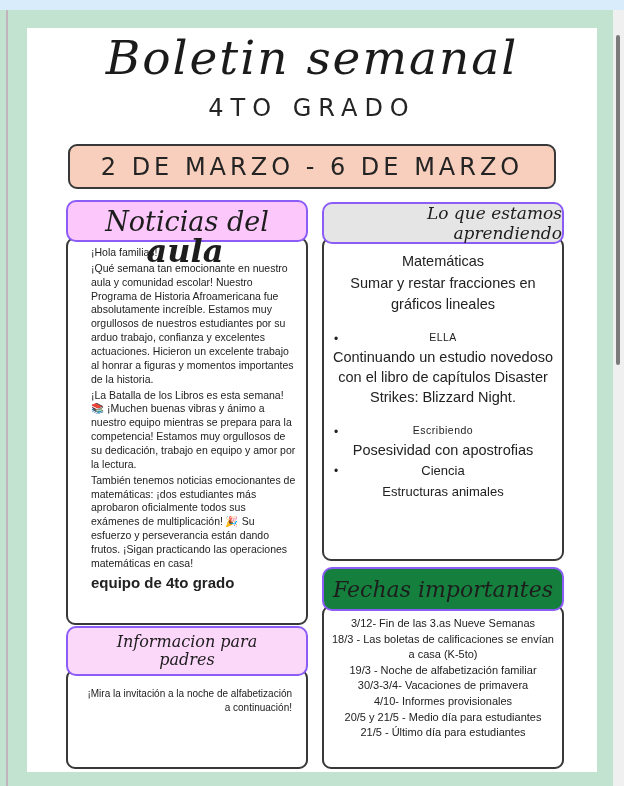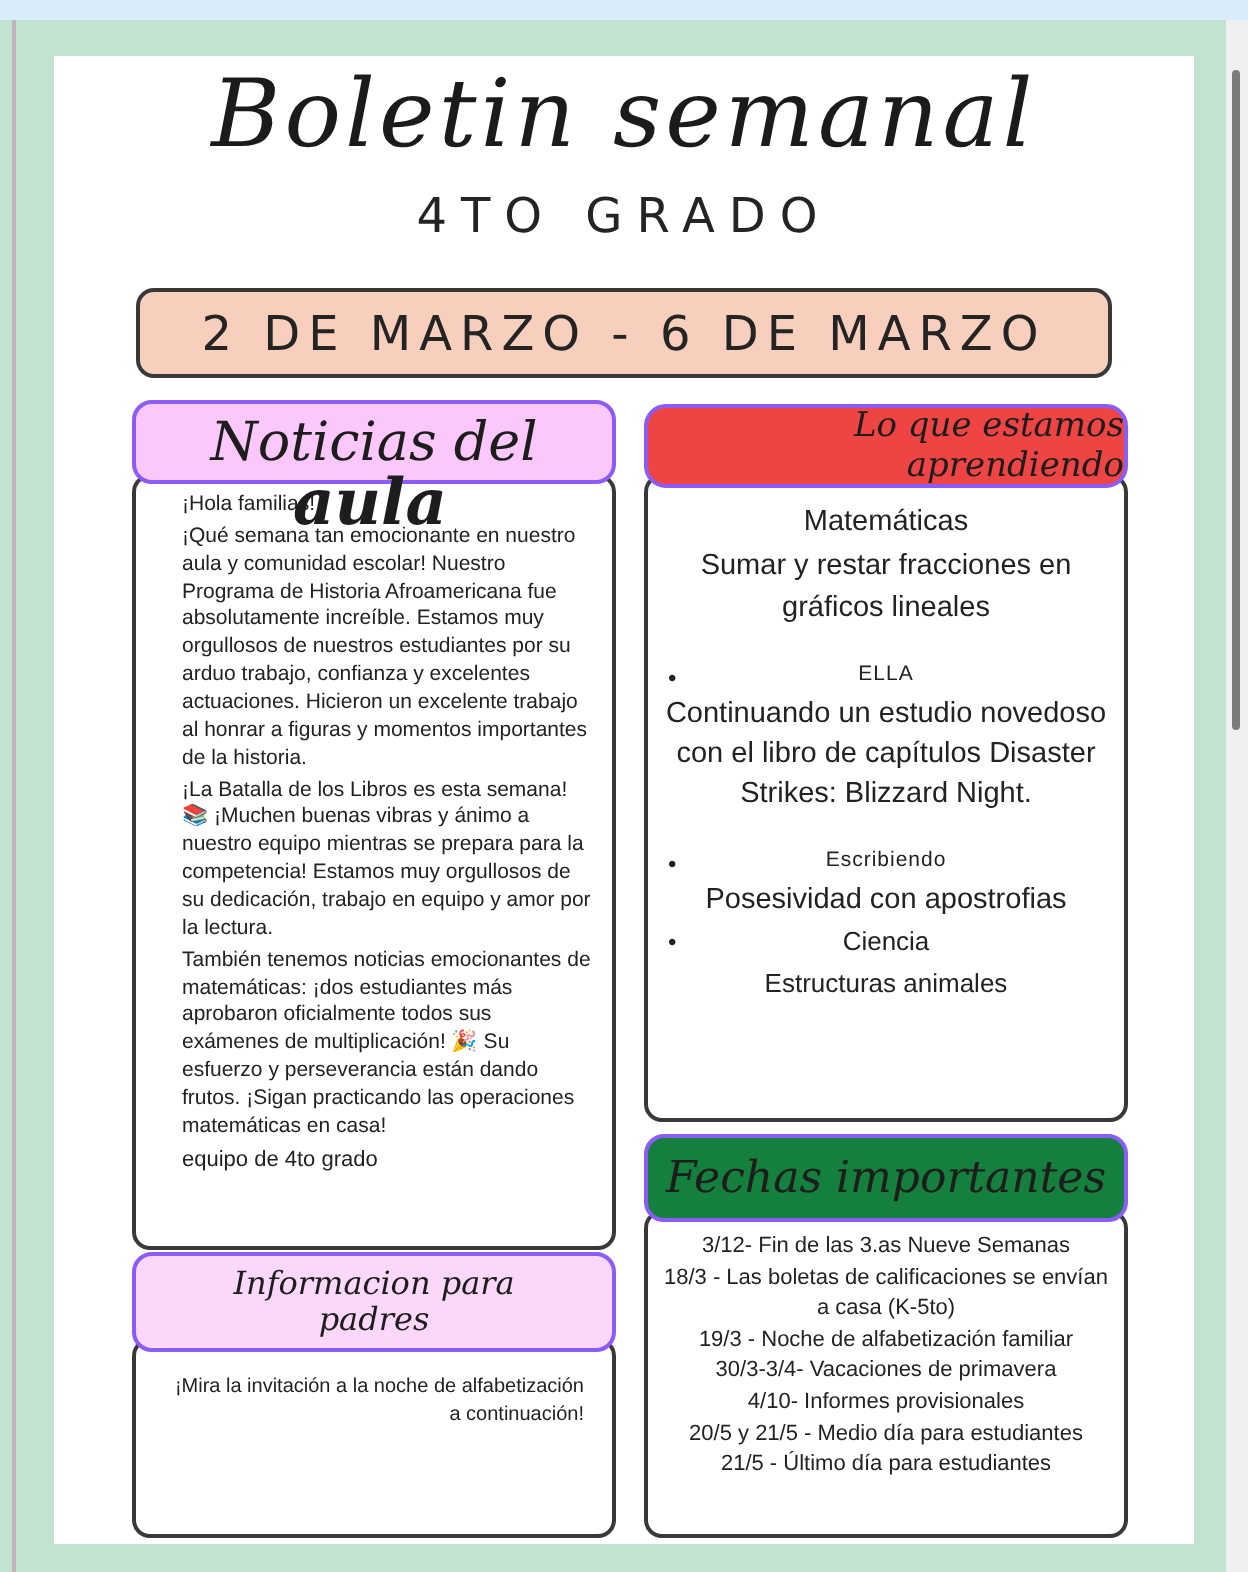--- a/index.html
+++ b/index.html
@@ -46,28 +46,28 @@
   
   .news-hdr{left:39px;top:172px;width:238px;height:38px;font-size:27px;}
   .news-aula{
     position:absolute;left:39px;top:204px;width:238px;text-align:center;z-index:4;
     font-size:32px;font-weight:bold;color:#1d1d1d;pointer-events:none;
   }
   .news-box{left:39px;top:209px;width:238px;height:384px;}
   .news-inner{padding:7px 9px 0 23px;text-align:left;font-size:10.5px;line-height:1.32;}
   .news-inner p{margin:0 0 2px 0;}
   .news-greeting{margin-bottom:1px;}
-  .news-signoff{margin-top:26px;font-size:11px;}
+  .news-signoff{margin-top:26px;font-size:15px;font-weight:bold;}
 
   .parents-hdr{left:39px;top:598px;width:238px;height:46px;background:#fbd7f9;font-size:16px;line-height:1.15;}
   .parents-box{left:39px;top:641px;width:238px;height:96px;}
   .parents-inner{padding:16px 14px 0 14px;text-align:right;font-size:10px;line-height:1.4;}
 
   
-  .learn-hdr{left:295px;top:174px;width:238px;height:38px;background:#ef4444;font-size:17px;border-radius:11px;}
+  .learn-hdr{left:295px;top:174px;width:238px;height:38px;background:#e5e5e5;font-size:17px;}
   .learn-box{left:295px;top:209px;width:238px;height:320px;}
   .learn-inner{padding:12px 8px 0 8px;text-align:center;}
   .learn-row{position:relative;margin:0 0 2px 0;}
   .learn-row.gap{margin-top:16px;}
   .learn-lg{font-size:14.5px;line-height:1.4;}
   .learn-sm{font-size:10.5px;line-height:1.4;letter-spacing:.5px;}
   .learn-md{font-size:13px;line-height:1.4;}
   .bullet{position:absolute;left:2px;top:1px;font-size:12px;}
 
   .dates-hdr{left:295px;top:539px;width:238px;height:40px;background:#15803d;font-size:22px;}

